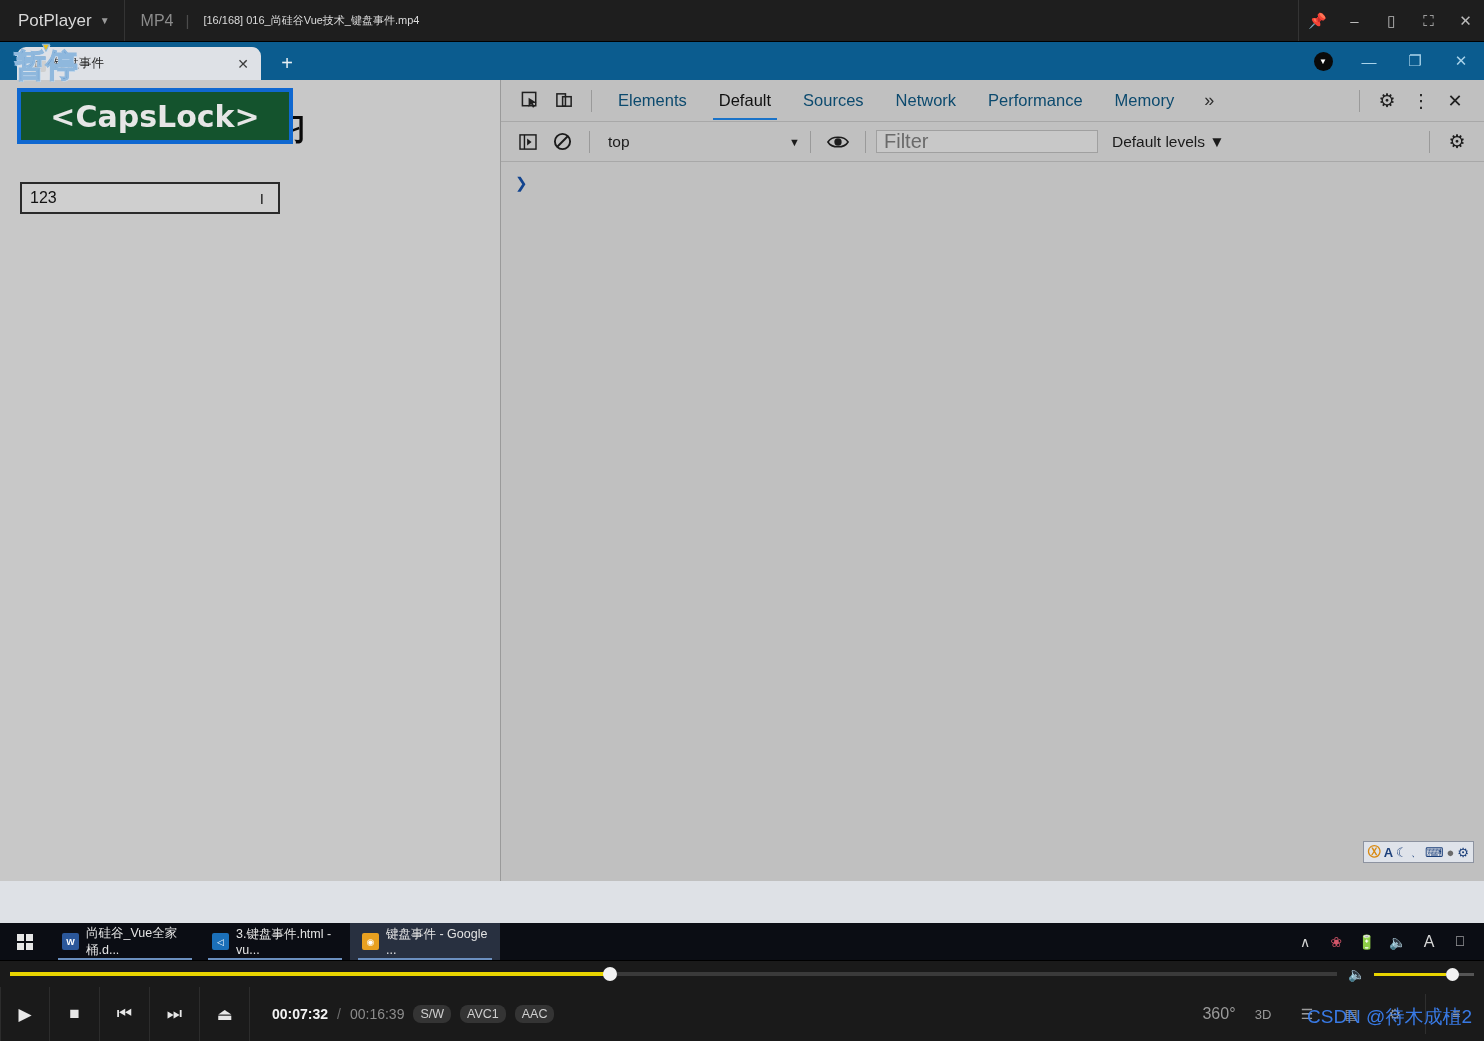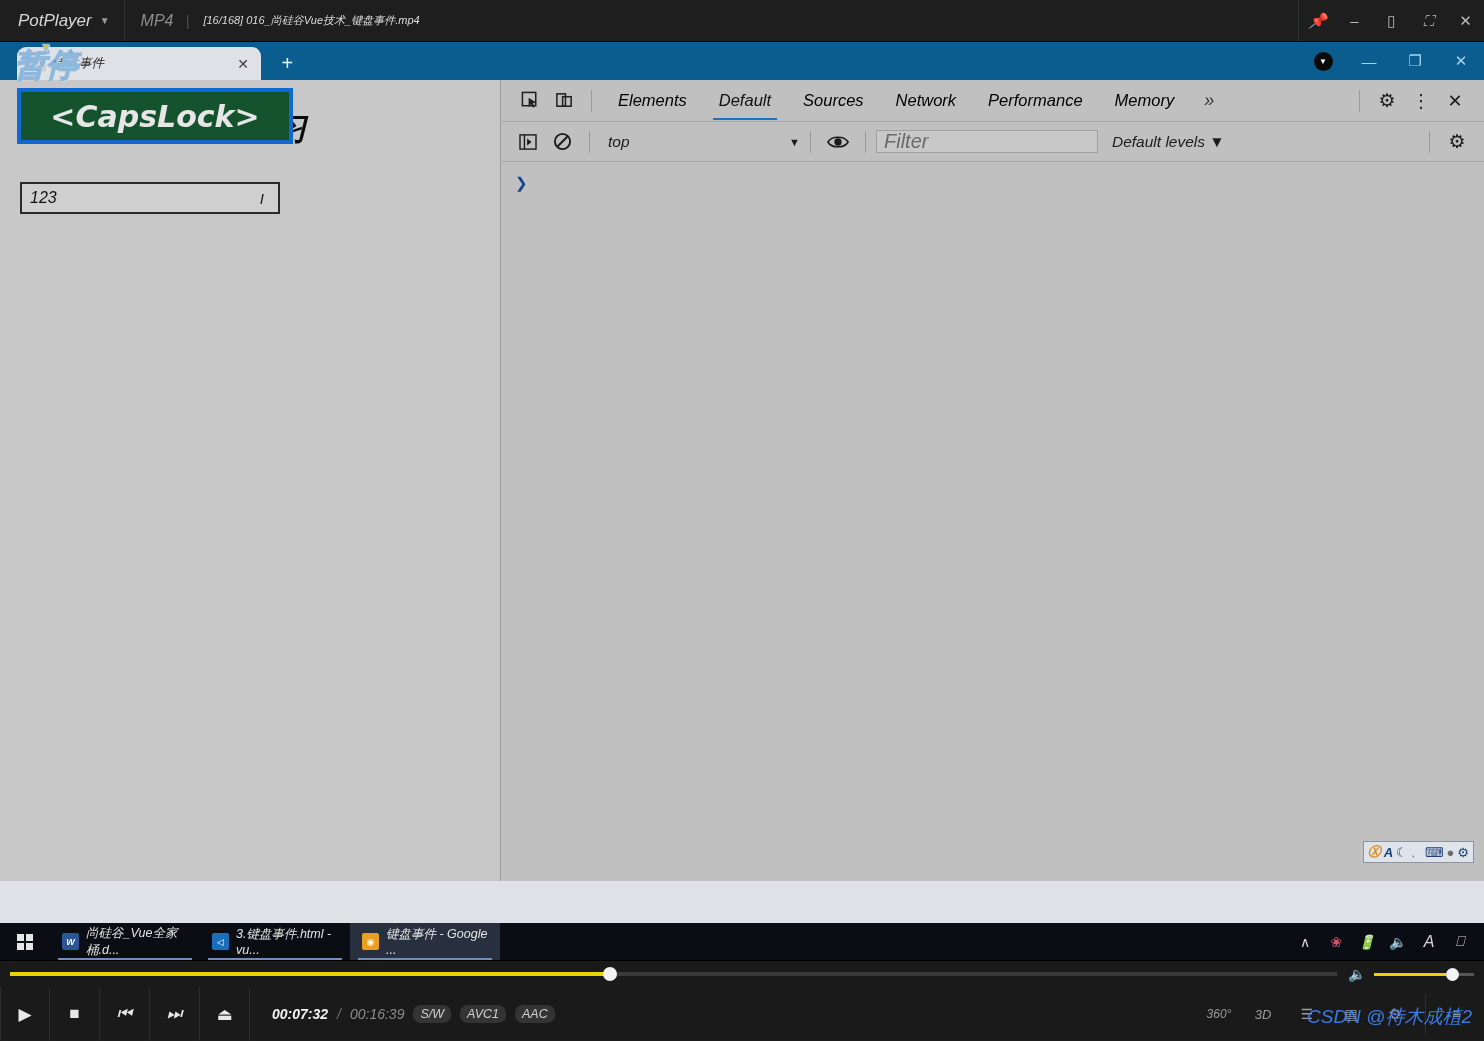--- a/index.html
+++ b/index.html
@@ -2,21 +2,21 @@
 <html><head>
 <meta charset="utf-8">
 <style>
   * { box-sizing: border-box; margin: 0; padding: 0; }
   html, body {
     width: 1484px; height: 1041px;
     background: #000;
     font-family: "Liberation Sans", "DejaVu Sans", sans-serif;
     overflow: hidden;
   }
-  #root { position: relative; width: 1484px; height: 1041px; background:#1a1a1a;font-style:italic; }
+  #root { position: relative; width: 1484px; height: 1041px; background:#1a1a1a; }
 
   
   .pp-titlebar {
     position: absolute; left:0; top:0; width:1484px; height:42px;
     background:#1e1e1e; display:flex; align-items:center;
     border-bottom:1px solid #000;
   }
   .pp-logo {
     color:#d8d8d8; font-size:17px; padding:0 14px 0 18px;
     display:flex; align-items:center; gap:8px; height:100%;
@@ -86,21 +86,21 @@
   }
   .caret-i { position:absolute; right:14px; color:#1a1a1a; font-size:15px; }
 
   
   .devtools { flex:1; background:#c0c0c0; display:flex; flex-direction:column; }
   .dt-tabbar { height:42px; display:flex; align-items:center; padding:0 12px;
      border-bottom:1px solid #a8a8a8; }
   .dt-ic { width:34px; height:30px; display:flex; align-items:center; justify-content:center;
      color:#202020; }
   .dt-vsep { width:1px; height:22px; background:#9a9a9a; margin:0 10px; }
-  .dt-tab { font-size:16.5px; color:#000000; padding:9px 16px; position:relative; }
+  .dt-tab { font-size:16.5px; color:#0c4a6e; padding:9px 16px; position:relative; }
   .dt-tab.active { color:#101010; }
   .dt-tab.active:after { content:""; position:absolute; left:10px; right:10px; bottom:-1px;
      height:2.5px; background:#1a73c8; }
   .dt-more { font-size:18px; color:#303030; padding:0 14px; }
   .dt-right { margin-left:auto; display:flex; align-items:center; }
 
   .dt-consolebar { height:40px; display:flex; align-items:center; padding:0 10px;
      border-bottom:1px solid #a8a8a8; }
   .cb-ic { width:34px; height:28px; display:flex; align-items:center; justify-content:center;
      color:#1b1b1b; font-size:16px; }
@@ -395,21 +395,21 @@
       <div class="timebox">
         <span class="t-cur">00:07:32</span>
         <span class="t-sl">/</span>
         <span class="t-tot">00:16:39</span>
         <span class="chip">S/W</span>
         <span class="chip">AVC1</span>
         <span class="chip">AAC</span>
       </div>
 
       <div class="right-btns">
-        <div class="rbtn" style="font-size:12px;margin-left:36px;">360°</div>
+        <div class="rbtn" style="font-size:16px;margin-left:36px;">360°</div>
         <div class="rbtn" style="font-size:13px;">3D</div>
         <div class="rbtn">☰</div>
         <div class="rbtn">▤</div>
         <div class="rbtn">⚙</div>
         <div class="rsep"></div>
         <div class="rbtn">≡</div>
       </div>
     </div>
   </div>
 

